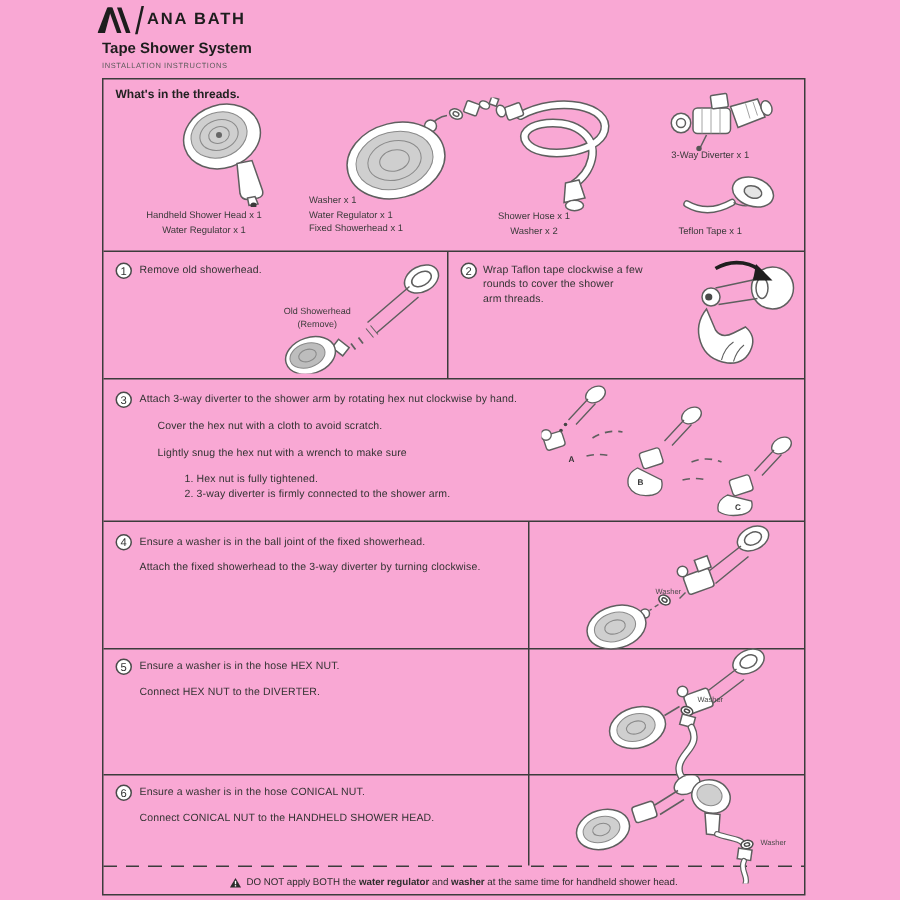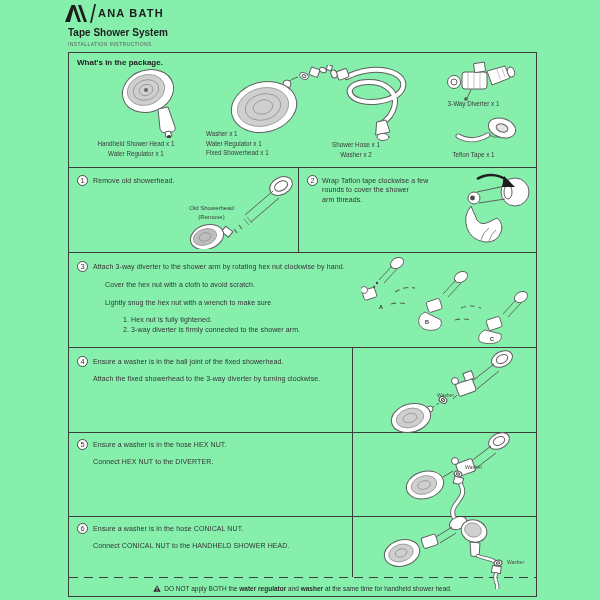--- a/index.html
+++ b/index.html
@@ -1,17 +1,17 @@
 <!DOCTYPE html>
 <html><head>
 <meta charset="utf-8">
 <style>
   * { margin:0; padding:0; box-sizing:border-box; }
   html,body { width:600px; height:600px; background:#ffffff; font-family:"Liberation Sans",sans-serif; color:#2f2f2f; }
-  .page { position:relative; width:600px; height:600px; background:#86efac; overflow:hidden; }
+  .page { position:relative; width:600px; height:600px; background:#f9a8d4; overflow:hidden; }
   .abs { position:absolute; }
 
   
   .brand-name { position:absolute; left:98px; top:7px; font-size:11px; font-weight:bold; letter-spacing:1.2px; color:#1d1d1d; }
   .title { position:absolute; left:68px; top:27px; font-size:10px; font-weight:bold; color:#1d1d1d; }
   .subtitle { position:absolute; left:68px; top:41px; font-size:5px; letter-spacing:0.4px; color:#5a5a5a; }
 
   
   .mainbox { position:absolute; left:68px; top:52px; width:469px; height:545px; border:1.5px solid #3c3c3c; }
   .hline { position:absolute; left:0; width:100%; height:1.4px; background:#3c3c3c; }
@@ -58,21 +58,21 @@
     <div class="hline" style="top:114px"></div>
     <div class="hline" style="top:199px"></div>
     <div class="hline" style="top:294px"></div>
     <div class="hline" style="top:379px"></div>
     <div class="hline" style="top:463px"></div>
     <div class="dashline" style="top:524px"></div>
     <div class="vline" style="left:229px;top:115px;height:84px"></div>
     <div class="vline" style="left:283px;top:295px;height:229px"></div>
 
     <div>
-      <div class="pkg-heading">What's in the package.</div>
+      <div class="pkg-heading">What's in the threads.</div>
 
       <svg class="figure" style="left:45px;top:13px" width="90" height="72" viewBox="0 0 90 72">
         <g stroke="#5f5f5f" fill="none" stroke-width="1">
           <ellipse cx="34" cy="25" rx="26" ry="21" transform="rotate(-18 34 25)" fill="#fff"></ellipse>
           <ellipse cx="32" cy="24" rx="19" ry="15" transform="rotate(-18 32 24)" fill="#cfcfcf" stroke="#8a8a8a" stroke-width="0.7"></ellipse>
           <ellipse cx="32" cy="24" rx="13" ry="10" transform="rotate(-18 32 24)" stroke="#8a8a8a" stroke-width="0.7"></ellipse>
           <ellipse cx="32" cy="24" rx="7" ry="5.5" transform="rotate(-18 32 24)" stroke="#8a8a8a" stroke-width="0.7"></ellipse>
           <circle cx="32" cy="24" r="2" fill="#666" stroke="none"></circle>
           <path d="M44,43 L54,41 L61,61 Q62,65 58,66 L51,67 Q47,67 46,63 Z" fill="#fff"></path>
           <path d="M51,66 L56,65 L58,70 L52,71 Z" fill="#fff"></path>

